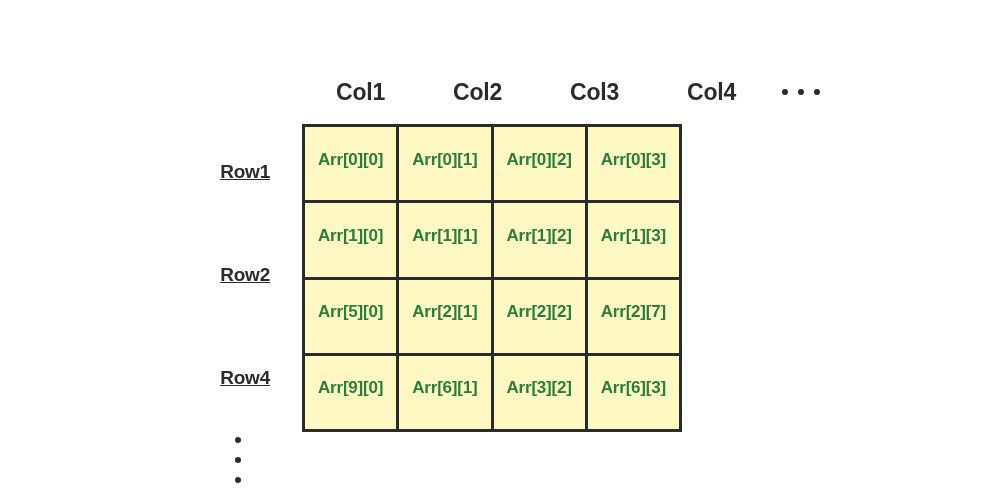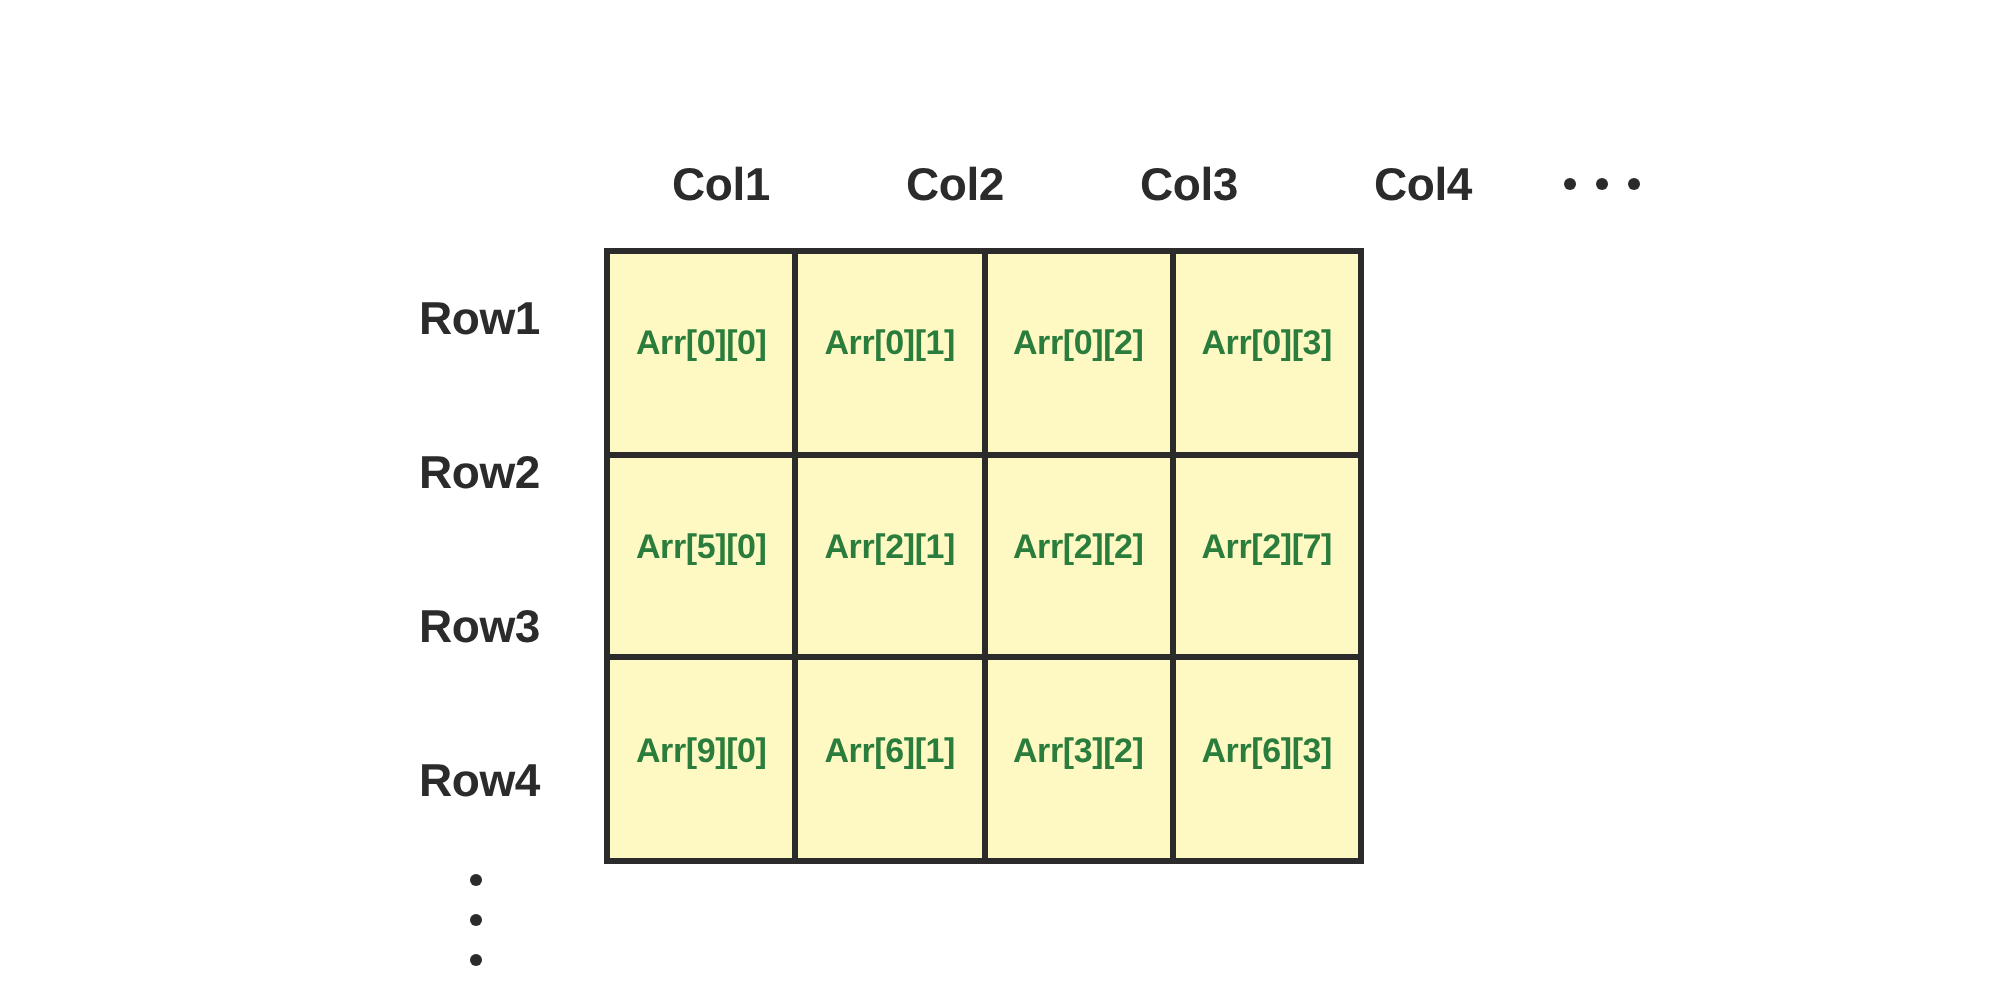--- a/index.html
+++ b/index.html
@@ -71,26 +71,27 @@
     width: 120px;
     height: 308px;
     display: flex;
     flex-direction: column;
   }
   .row-label {
     flex: 1 1 0;
     display: flex;
     align-items: center;
     justify-content: flex-end;
-    font-size: 23px;
+    font-size: 19px;
     font-weight: bold;
     color: #2b2b2b;
     letter-spacing: -0.2px;
     padding-bottom: 6px;
     box-sizing: border-box;
+    text-decoration: underline;
   }
 
   .row-ellipsis {
     position: absolute;
     left: 215px;
     top: 398px;
     width: 46px;
     height: 62px;
     display: flex;
     flex-direction: column;
@@ -160,39 +161,44 @@
 
   <div class="col-ellipsis">
     <span class="dot"></span>
     <span class="dot"></span>
     <span class="dot"></span>
   </div>
 
   <div class="row-labels">
     <div class="row-label">Row1</div>
     <div class="row-label">Row2</div>
-    <div class="row-label">Row3</div>
     <div class="row-label">Row4</div>
   </div>
 
   <div class="row-ellipsis">
     <span class="dot"></span>
     <span class="dot"></span>
     <span class="dot"></span>
   </div>
 
   <div class="grid">
 
     <div class="grid-row">
       <div class="grid-cell">Arr[0][0]</div>
       <div class="grid-cell">Arr[0][1]</div>
       <div class="grid-cell">Arr[0][2]</div>
       <div class="grid-cell">Arr[0][3]</div>
     </div>
 
+    <div class="grid-row">
+      <div class="grid-cell">Arr[1][0]</div>
+      <div class="grid-cell">Arr[1][1]</div>
+      <div class="grid-cell">Arr[1][2]</div>
+      <div class="grid-cell">Arr[1][3]</div>
+    </div>
 
     <div class="grid-row">
       <div class="grid-cell">Arr[5][0]</div>
       <div class="grid-cell">Arr[2][1]</div>
       <div class="grid-cell">Arr[2][2]</div>
       <div class="grid-cell">Arr[2][7]</div>
     </div>
 
     <div class="grid-row">
       <div class="grid-cell">Arr[9][0]</div>

